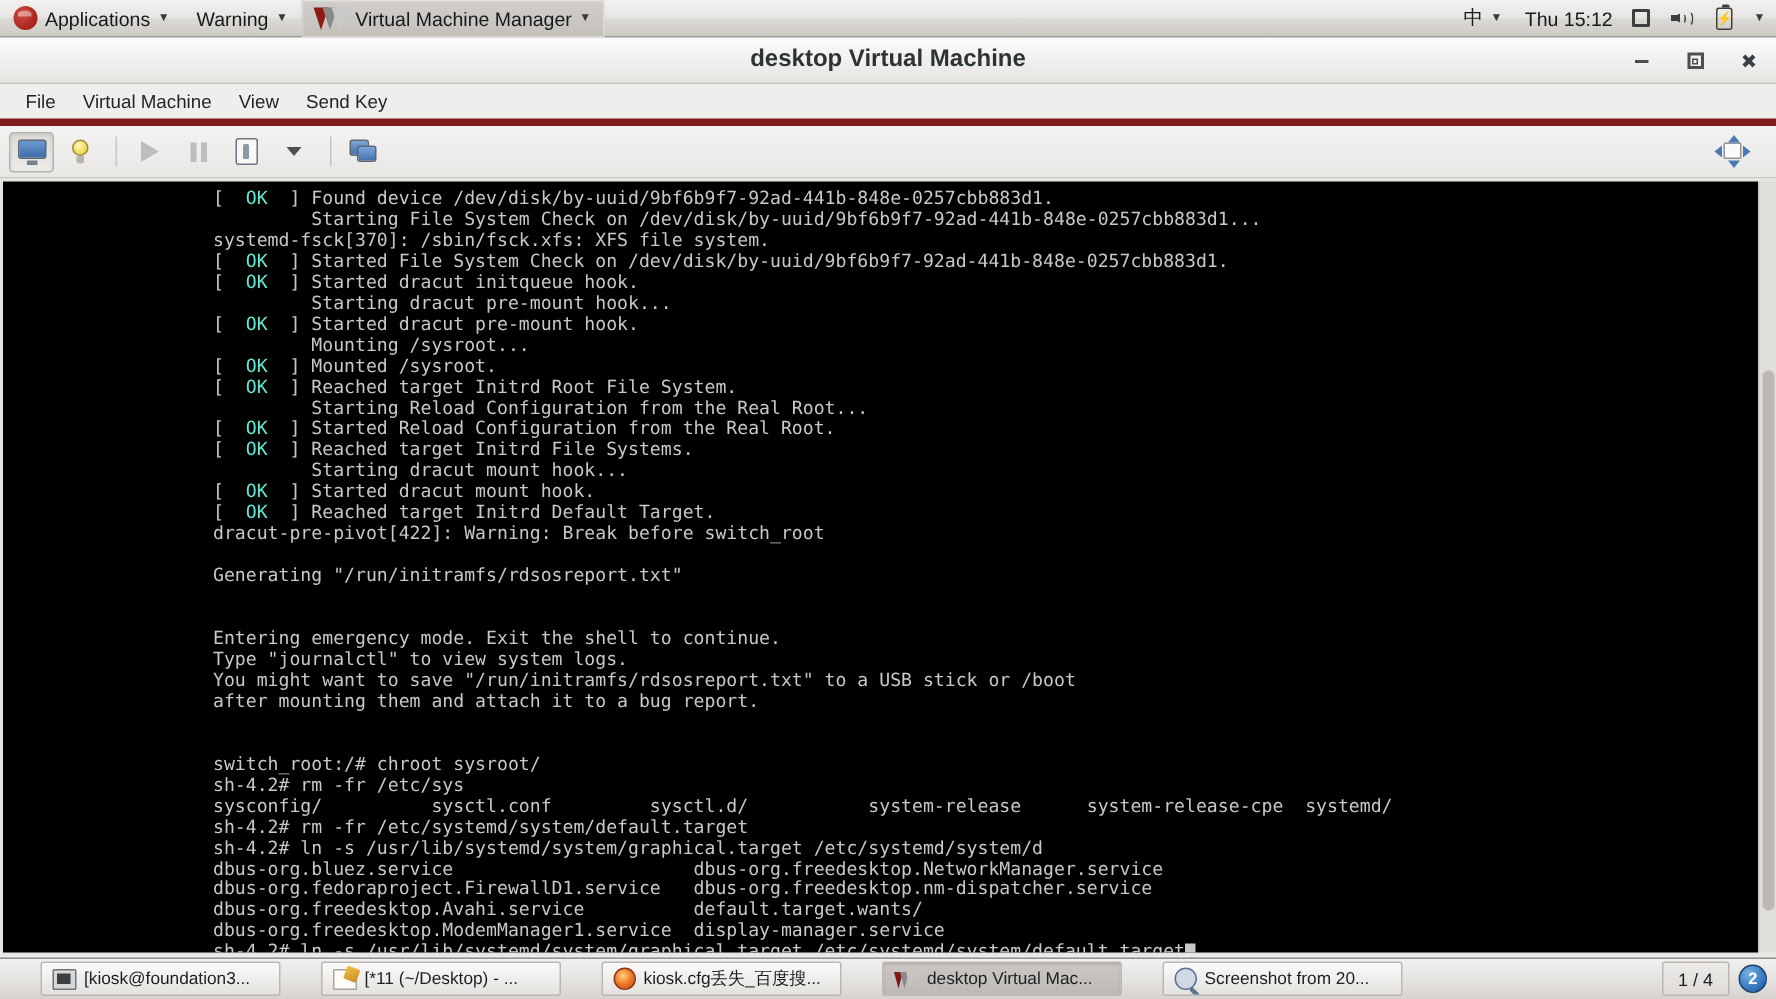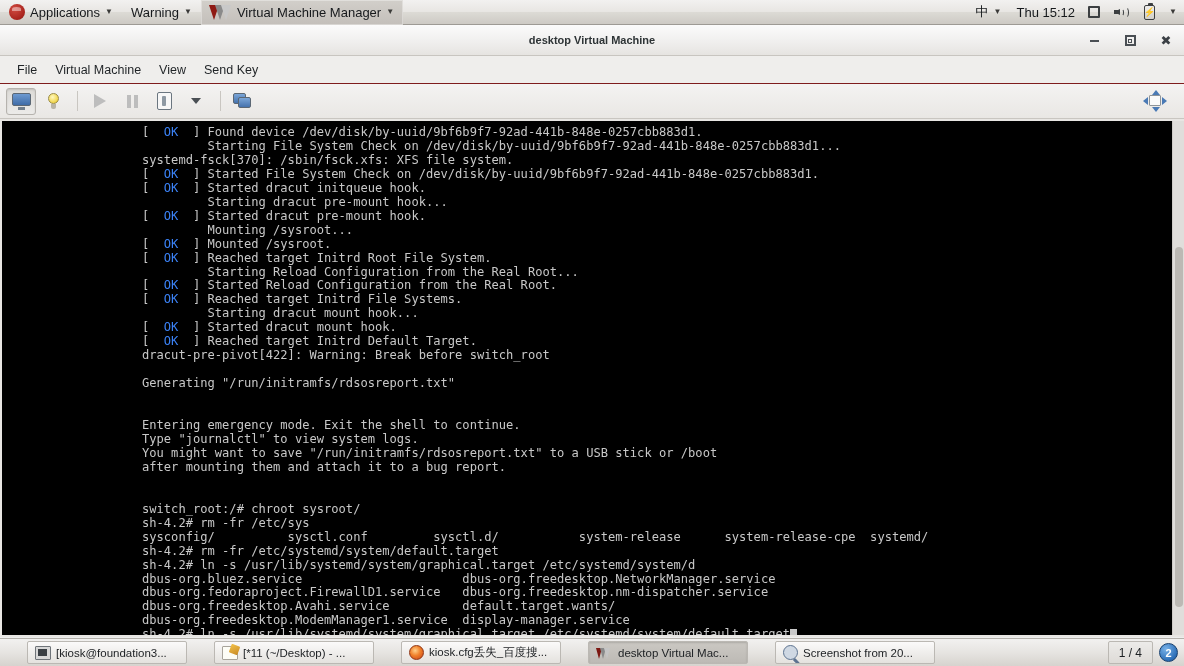--- a/index.html
+++ b/index.html
@@ -87,35 +87,35 @@
     position: absolute; left: 0; top: 25px; width: 1184px; height: 613px;
     background: #ededed;
   }
   #titlebar {
     position: relative; height: 31px;
     background: linear-gradient(to bottom, #fbfbfb 0%, #f0efee 55%, #e6e4e1 100%);
     border-bottom: 1px solid #c8c5c0;
     display: flex; align-items: center; justify-content: center;
   }
   #window-title {
-    font-size: 11px; font-weight: bold; color: #2e3436;
+    font-size: 16px; font-weight: bold; color: #2e3436;
   }
   #win-controls {
     position: absolute; right: 10px; top: 0; height: 31px;
     display: flex; align-items: center; gap: 20px;
   }
   .wc { width: 16px; height: 16px; display:flex; align-items:center; justify-content:center;
         color:#3b4045; font-size:13px; line-height:1; }
   .wc .minbar { width: 9px; height: 2px; background: #4a4f54; }
   .wc .maxbox { width: 11px; height: 11px; border: 2px solid #4a4f54; position:relative; }
   .wc .maxbox::after { content:""; position:absolute; inset:1.5px; border:1px solid #4a4f54; }
 
   #menubar {
     height: 28px; display: flex; align-items: center; padding-left: 8px;
-    background: #efeeec; border-bottom: 1px solid #7f1d1d;
+    background: #efeeec; border-bottom: 5px solid #7f1d1d;
   }
   .menu-item { font-size: 12.5px; color: #1f2326; padding: 3px 9px; white-space: nowrap; }
 
   #toolbar {
     height: 35px; display: flex; align-items: center; padding: 0 6px;
     background: linear-gradient(to bottom,#f4f3f2,#e9e7e4);
     border-bottom: 1px solid #c9c6c1;
   }
   .tb-btn {
     width: 30px; height: 27px; display:flex; align-items:center; justify-content:center;
@@ -183,21 +183,21 @@
   }
   #console-text {
     font-family: "DejaVu Sans Mono", "Liberation Mono", monospace;
     font-size: 12.1px;
     line-height: 13.95px;
     color: #c8c8c8;
     white-space: pre;
     padding: 5px 0 0 140px;
     letter-spacing: 0px;
   }
-  #console-text .ok { color: #3b82f6; text-align: right; }
+  #console-text .ok { color: #5eead4; text-align: right; }
   #console-text .cursor {
     display:inline-block; width:7px; height:11px; background:#c8c8c8;
     vertical-align:-2px;
   }
   #vscroll {
     width: 12px; height: 514px; background: #e0dedb; position: relative;
     border-left: 1px solid #cfccc8;
   }
   #vscroll-thumb {
     position:absolute; left:2px; top:126px; width: 8px; height: 360px;

